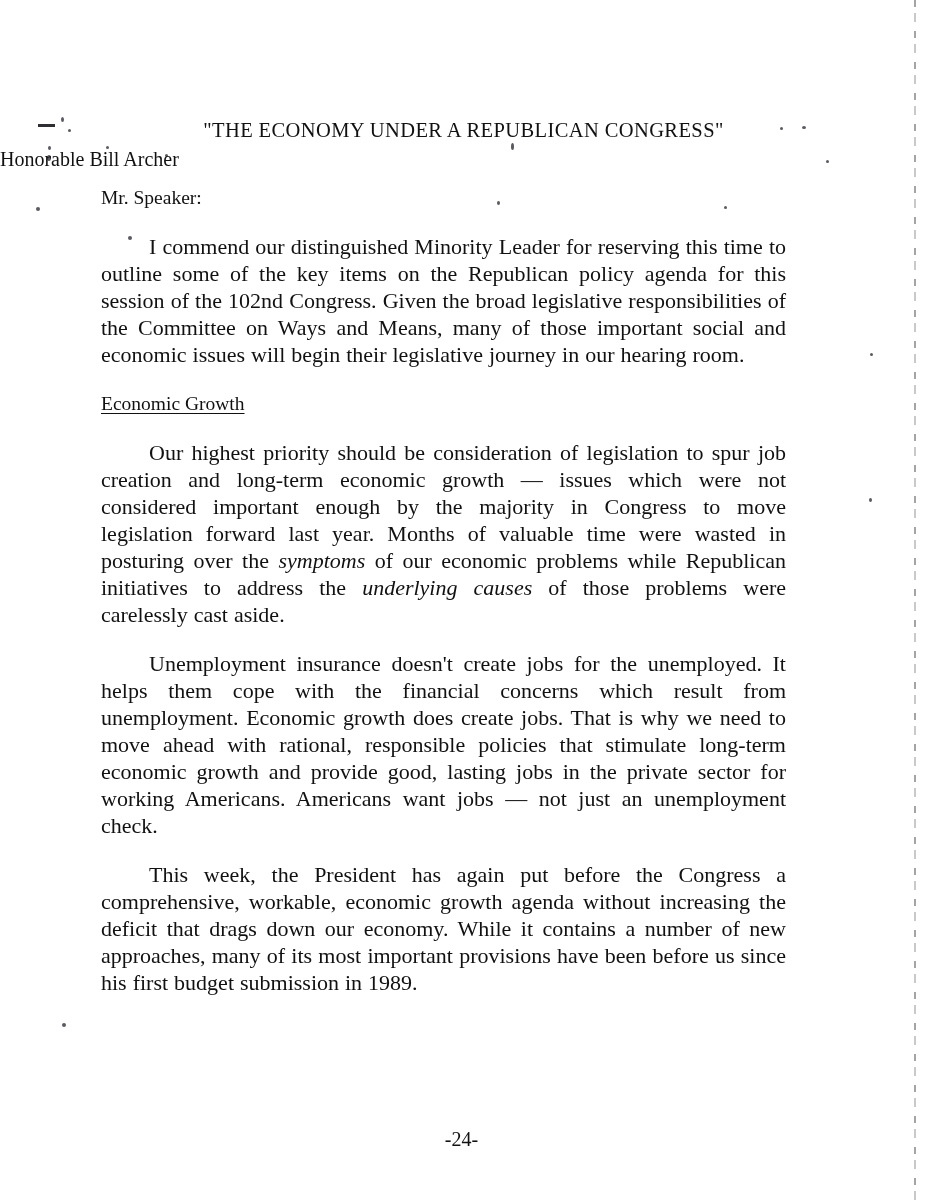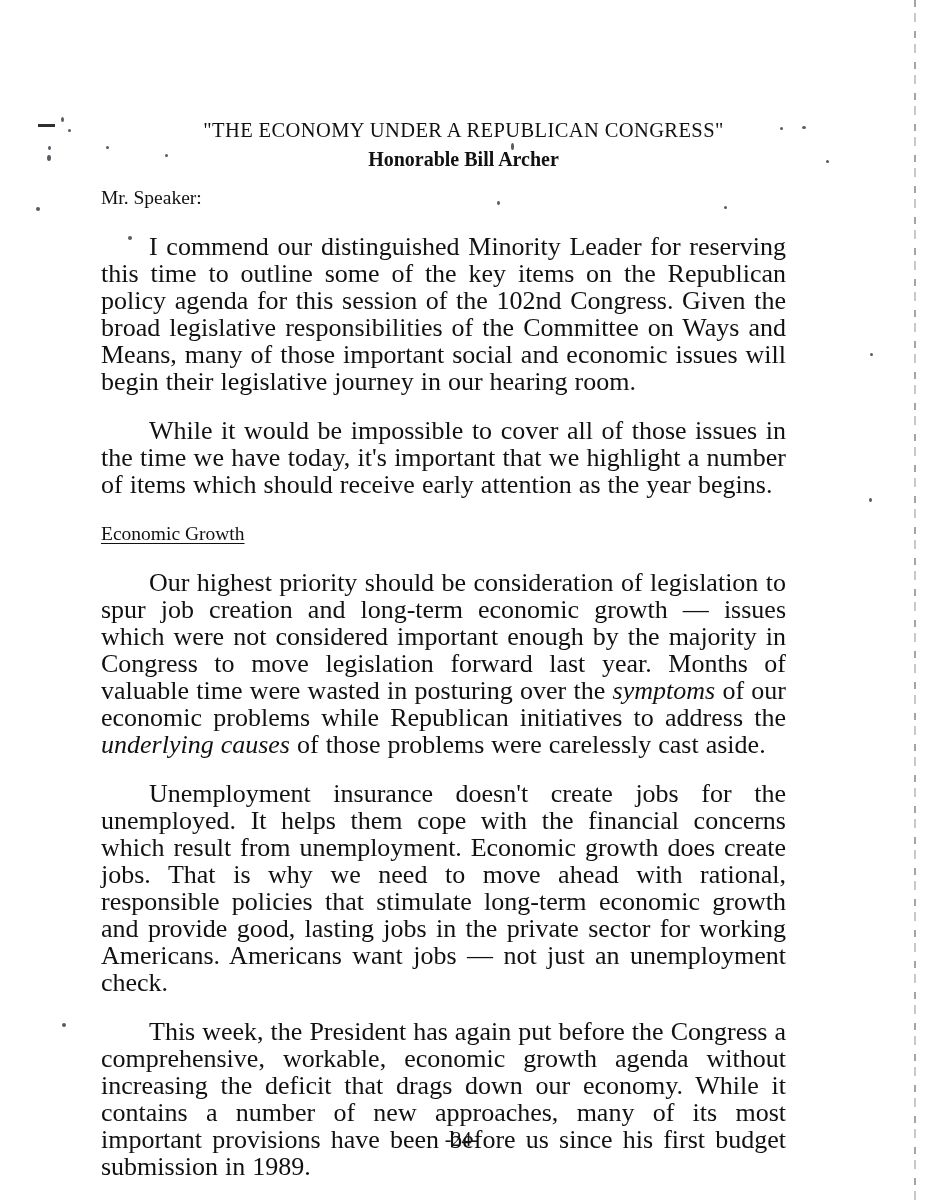--- a/index.html
+++ b/index.html
@@ -55,40 +55,39 @@
     text-align: center;
     font-size: 20.5px;
     letter-spacing: 0.4px;
     white-space: nowrap;
   }
   .doc-subtitle {
     position: absolute;
     left: 0;
     right: 0;
     top: 148px;
-    text-align: center;
+    text-align: left;
     font-size: 20px;
     white-space: nowrap;
-    font-weight: bold;
   }
 
   
   .body-area {
     position: absolute;
     left: 101px;
     top: 184px;
     width: 698px;
   }
   .salutation {
     font-size: 19.5px;
     line-height: 27px;
     margin: 0 0 22px 0;
   }
   p.para {
-    font-size: 26px;
+    font-size: 22px;
     line-height: 27px;
     margin: 0 13px 22px 0;
     text-align: justify;
     text-indent: 48px;
     word-spacing: 0.5px;
   }
   p.para:last-child { margin-bottom: 0; }
   .heading {
     font-size: 19.5px;
     line-height: 27px;
@@ -136,21 +135,20 @@
   <div class="doc-title">"THE ECONOMY UNDER A REPUBLICAN CONGRESS"</div>
 
   <div class="doc-subtitle">Honorable Bill Archer</div>
 
   <div class="body-area">
 
     <div class="salutation"><span>Mr. Speaker:</span></div>
 
     <p class="para">I commend our distinguished Minority Leader for reserving this time to outline some of the key items on the Republican policy agenda for this session of the 102nd Congress.  Given the broad legislative responsibilities of the Committee on Ways and Means, many of those important social and economic issues will begin their legislative journey in our hearing room.</p>
 
-    <p class="para">While it would be impossible to cover all of those issues in the time we have today, it's important that we highlight a number of items which should receive early attention as the year begins.</p>
 
     <div class="heading"><span>Economic Growth</span></div>
 
     <p class="para"><span>Our highest priority should be consideration of legislation to spur job creation and long-term economic growth — issues which were not considered important enough by the majority in Congress to move legislation forward last year.  Months of valuable time were wasted in posturing over the </span><em>symptoms</em><span> of our economic problems while Republican initiatives to address the </span><em>underlying causes</em><span> of those problems were carelessly cast aside.</span></p>
 
 
     <p class="para">Unemployment insurance doesn't create jobs for the unemployed.  It helps them cope with the financial concerns which result from unemployment.  Economic growth does create jobs.  That is why we need to move ahead with rational, responsible policies that stimulate long-term economic growth and provide good, lasting jobs in the private sector for working Americans.  Americans want jobs — not just an unemployment check.</p>
 
     <p class="para">This week, the President has again put before the Congress a comprehensive, workable, economic growth agenda without increasing the deficit that drags down our economy.  While it contains a number of new approaches, many of its most important provisions have been before us since his first budget submission in 1989.</p>
 

